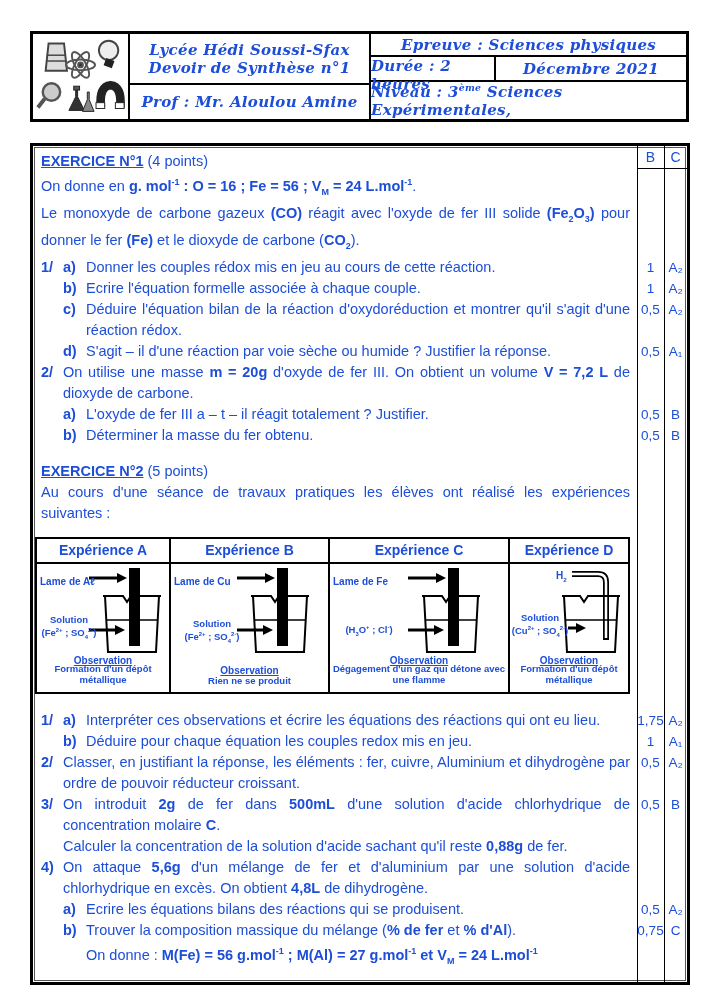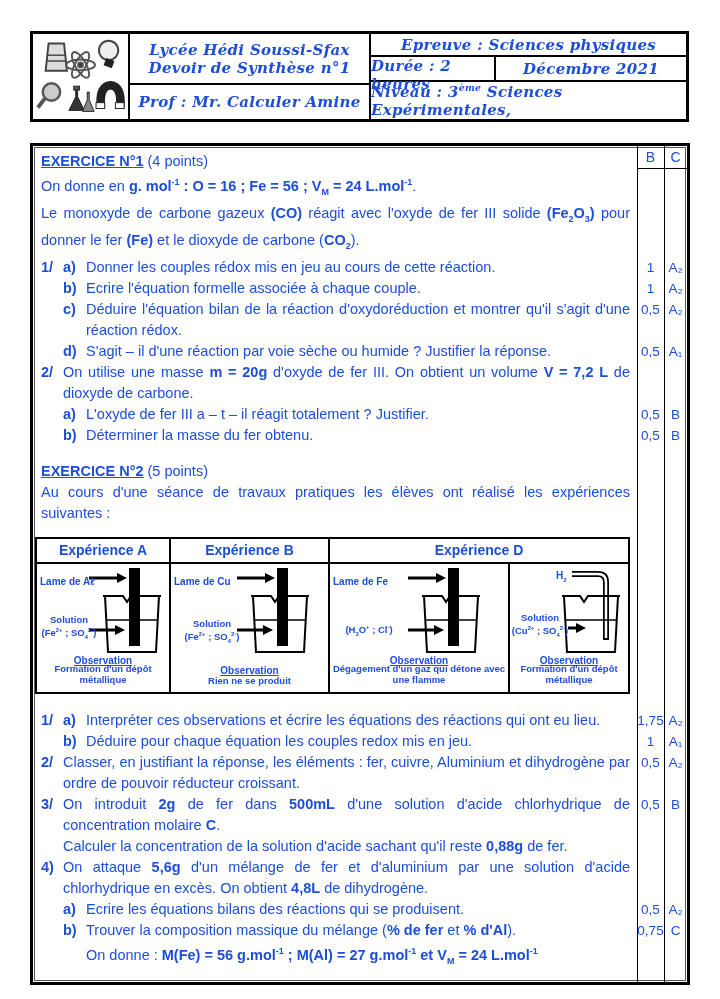--- a/index.html
+++ b/index.html
@@ -100,21 +100,21 @@
           <rect x="83" y="69" width="9" height="6" fill="#fff" stroke="#222" stroke-width="1"></rect>
         </g>
       </svg>
     </div>
     <div class="mid">
       <div class="m1">
         <span class="scrf">Lycée Hédi Soussi-Sfax</span>
         <span class="scrf">Devoir de Synthèse n°1</span>
       </div>
       <div class="m2">
-        <span class="scrf">Prof : Mr. Calculer Amine</span>
+        <span class="scrf">Prof : Mr. Aloulou Amine</span>
       </div>
     </div>
     <div class="rgt">
       <div class="r1">
           <span class="scrf">Epreuve : Sciences  physiques</span>
         </div>
       <div class="r2">
         <div class="d1">
             <span class="scrf">Durée : 2 heures</span>
           </div>
@@ -234,20 +234,21 @@
             </div>
             <div class="cb"></div>
             <div class="cc"></div>
           </div>
         </div>
 
       <div class="exp">
         <div class="exph">
           <div class="ehc ew1">Expérience A</div>
           <div class="ehc ew2">Expérience B</div>
+          <div class="ehc ew3">Expérience C</div>
           <div class="ehc ew4">Expérience D</div>
         </div>
         <div class="expb">
 
           <div class="ecell ew1">
             <svg class="dsvg" width="80" height="92" viewBox="0 0 80 92" style="left:52px;top:4px;">
               <line x1="0" y1="10" x2="28" y2="10" stroke="#000" stroke-width="3"></line>
               <polygon points="28,5 38,10 28,15" fill="#000"></polygon>
               <rect x="40" y="0" width="11" height="78" fill="#000"></rect>
               <path d="M14,28 L34,28 L38,34 L42,28 L72,28" fill="none" stroke="#000" stroke-width="2"></path>

